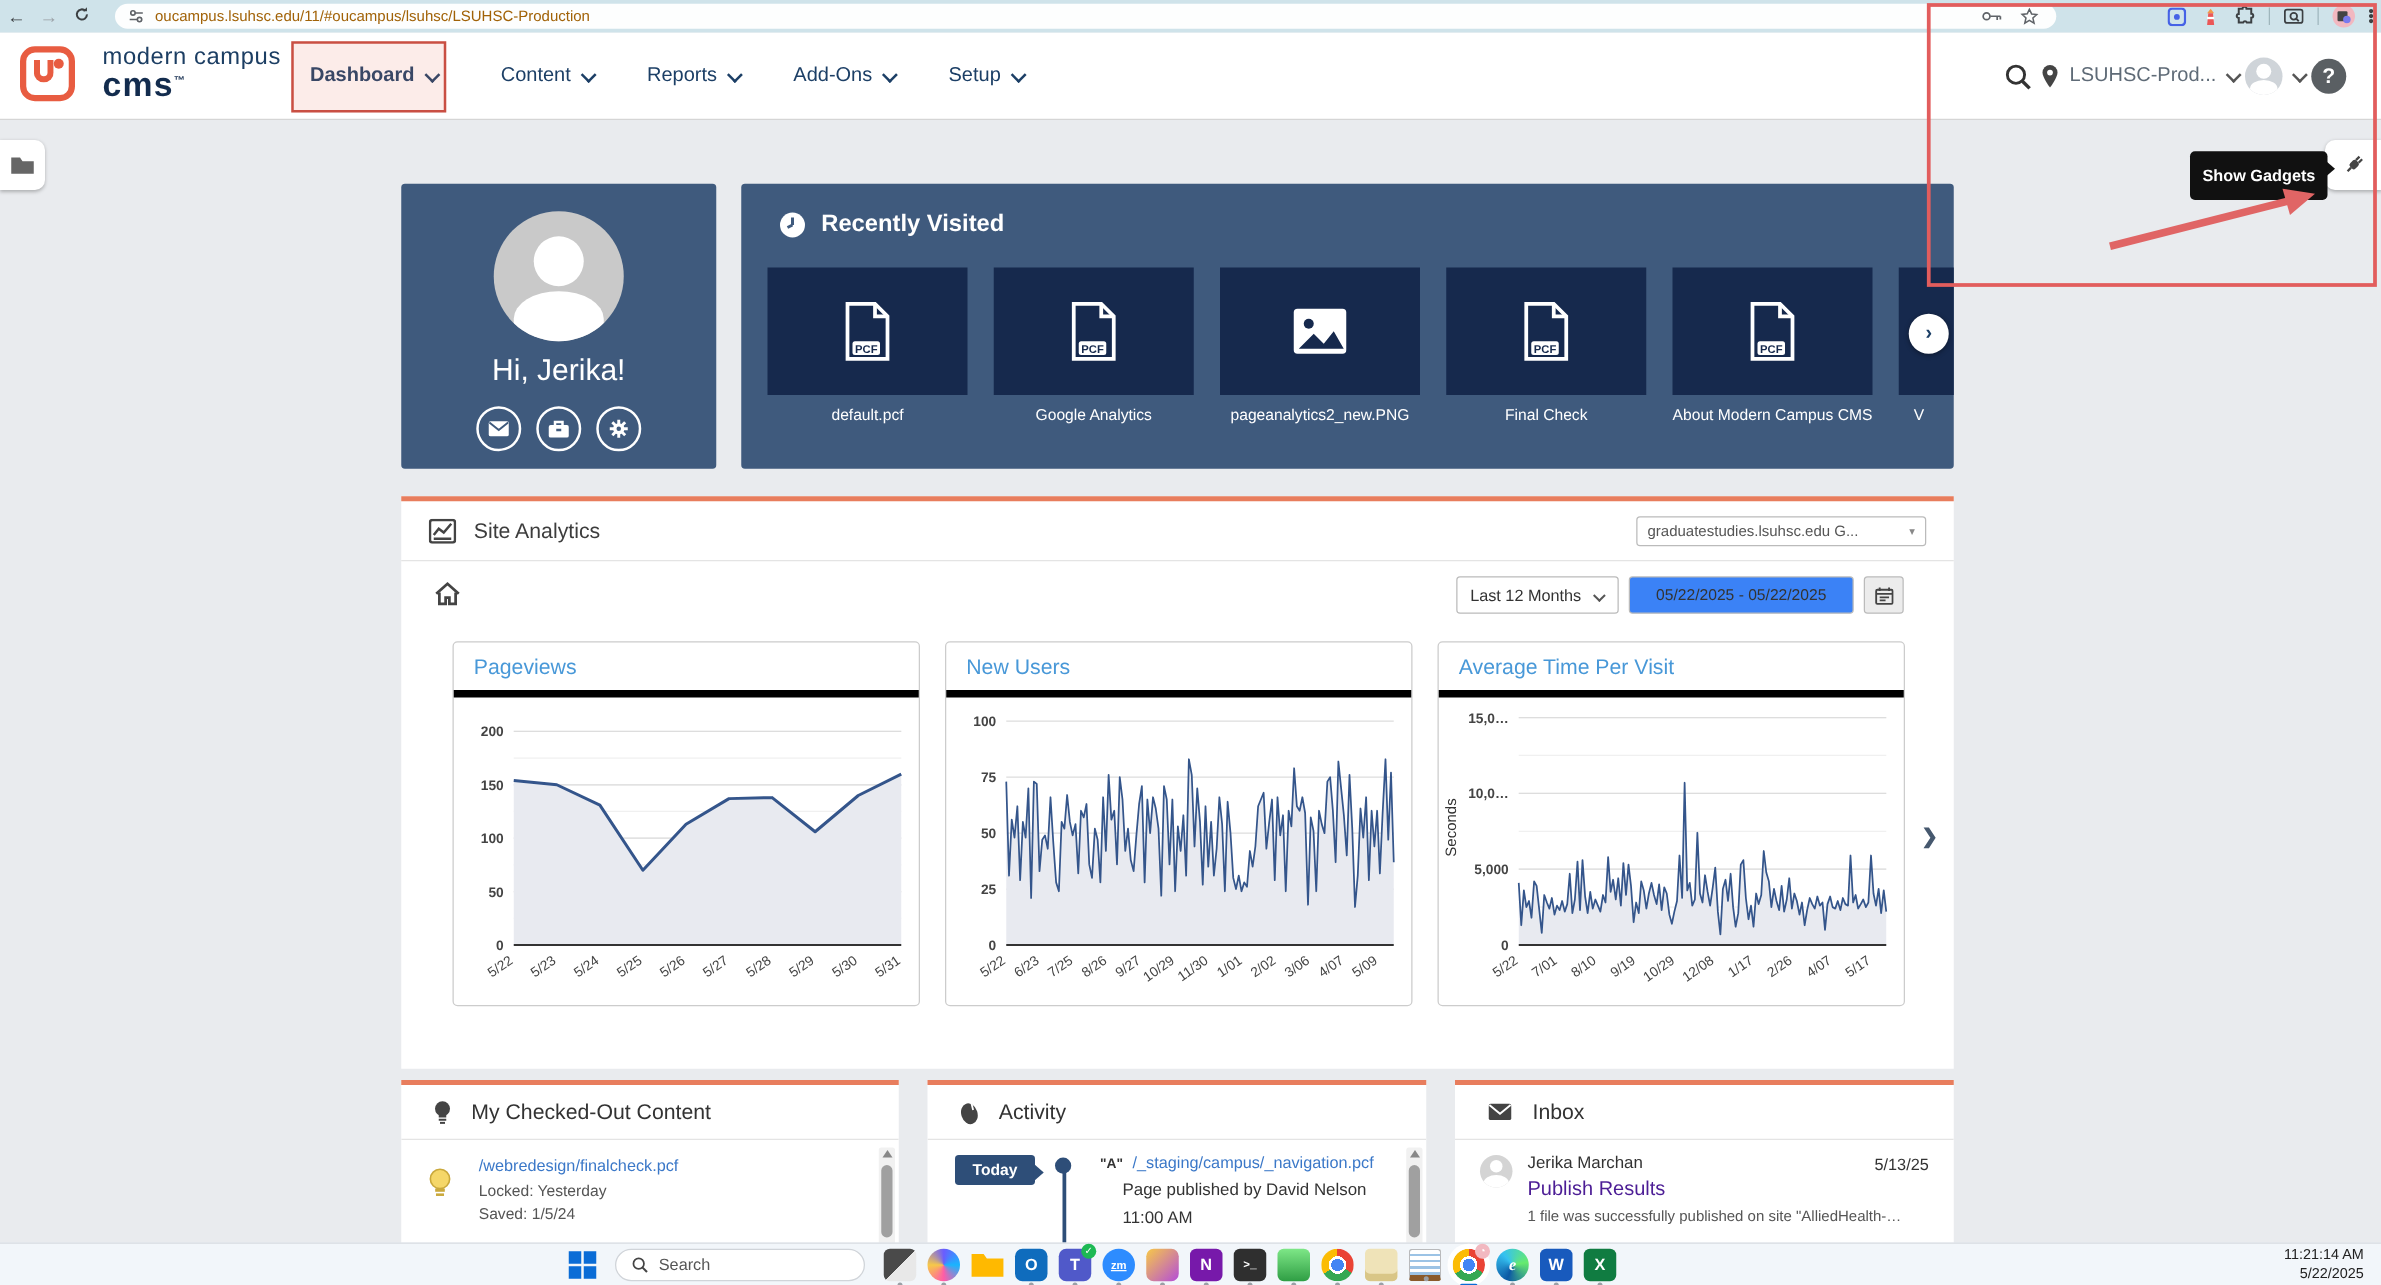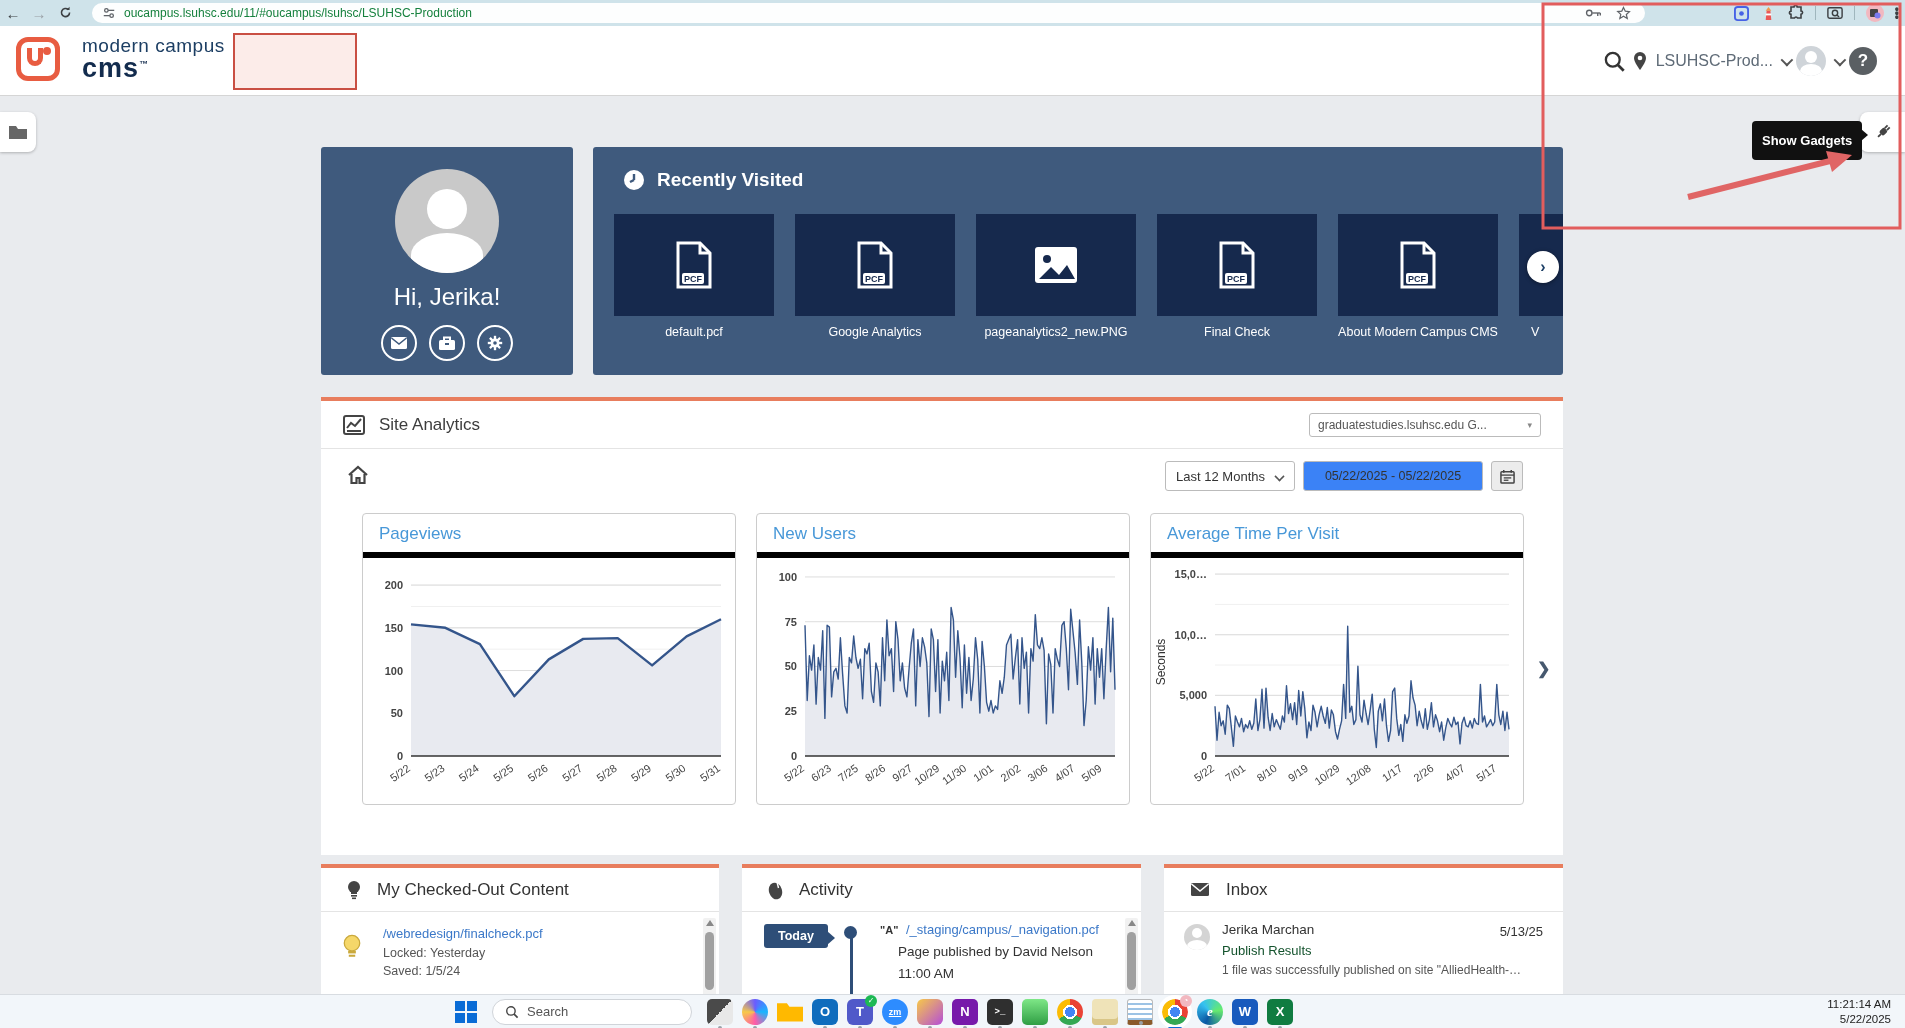--- a/index.html
+++ b/index.html
@@ -4,21 +4,21 @@
 <style>
   * { margin:0; padding:0; box-sizing:border-box; }
   html,body { width:1905px; height:1028px; overflow:hidden; font-family:"Liberation Sans", sans-serif; }
   .screen { position:relative; width:1905px; height:1028px; background:#e9ebee; overflow:hidden; }
 
   
   .browser-bar { position:absolute; top:0; left:0; width:1905px; height:26px; background:#cfe3ea; display:flex; align-items:center; z-index:30; }
   .bnav { width:26px; text-align:center; color:#3c4043; font-size:15px; cursor:pointer; }
   .bnav.dis { color:#9aa0a6; }
   .url-pill { position:absolute; left:92px; top:3px; width:1553px; height:20px; background:#fdfefe; border-radius:10px; display:flex; align-items:center; padding:0 10px; }
-  .url-text { font-size:12px; color:#15803d; margin-left:8px; flex:1; white-space:nowrap; overflow:hidden; }
+  .url-text { font-size:12px; color:#a16207; margin-left:8px; flex:1; white-space:nowrap; overflow:hidden; }
   .pill-right { display:flex; gap:14px; align-items:center; margin-right:4px; }
   .ext-row { position:absolute; right:6px; top:0; height:26px; display:flex; align-items:center; gap:11px; }
   .ext-ic { width:16px; height:16px; display:flex; align-items:center; justify-content:center; font-size:11px; }
   .ext-div { width:1px; height:14px; background:#9fb6bd; }
   .ext-pink { width:18px; height:18px; border-radius:50%; background:#f2b8c0; display:flex; align-items:center; justify-content:center; }
   .dots3 { color:#3c4043; font-weight:bold; font-size:12px; letter-spacing:0; line-height:4px; text-align:center; }
 
   
   .nav { position:absolute; top:26px; left:0; width:1905px; height:70px; background:#fff; border-bottom:1px solid #d5d5d5; z-index:25; }
   .logo { position:absolute; left:16px; top:10px; display:flex; gap:22px; align-items:center;justify-content:center; }
@@ -103,21 +103,21 @@
   .timeline-dot { position:absolute; left:102px; top:14px; width:13px; height:13px; border-radius:50%; background:#2e4e78; }
   .act-lines { position:absolute; left:138px; top:10px; font-size:13px; }
   .act-type { color:#333; font-size:11px; font-weight:bold; margin-right:4px; }
   .act-meta { color:#333; font-size:13.5px; margin-top:7px; padding-left:18px; }
   .inbox-row { position:absolute; left:20px; top:10px; right:20px; }
   .in-avatar { position:absolute; left:0; top:2px; width:26px; height:26px; border-radius:50%; background:#d4d4d4; overflow:hidden; }
   .in-avatar .hd { position:absolute; left:8px; top:4px; width:10px; height:10px; background:#fff; border-radius:50%; }
   .in-avatar .bd { position:absolute; left:3px; top:16px; width:20px; height:12px; background:#fff; border-radius:50% 50% 0 0; }
   .in-name { margin-left:38px; font-size:13.5px; color:#333; }
   .in-date { position:absolute; right:0; top:2px; font-size:13px; color:#333; }
-  .in-subj { margin-left:38px; margin-top:6px; font-size:13px; color:#14532d; }
+  .in-subj { margin-left:38px; margin-top:6px; font-size:16px; color:#4c1d95; }
   .in-prev { margin-left:38px; margin-top:5px; font-size:12px; color:#555; white-space:nowrap; overflow:hidden; }
 
   
   .annot-box-dash { position:absolute; left:233px; top:33px; width:124px; height:57px; border:2px solid #c94f43; background:rgba(236,121,96,.14); z-index:26; pointer-events:none; }
   .annot-svg { position:absolute; left:0; top:0; width:1905px; height:1028px; z-index:40; pointer-events:none; }
 
   
   .taskbar { position:absolute; left:0; bottom:0; width:1905px; height:34px; background:#f2f6fa; border-top:1px solid #d8dce1; z-index:50; display:flex; align-items:center; }
   .tb-center { display:flex; align-items:center; gap:9px; margin-left:455px; }
   .win-logo { width:22px; height:22px; display:grid; grid-template-columns:10px 10px; grid-template-rows:10px 10px; gap:2px; cursor:pointer; }
@@ -227,20 +227,42 @@
     <div class="logo">
       <div class="logo-mark">
           <span class="u"></span>
           <span class="dot"></span>
         </div>
       <div class="logo-text">
         <div class="logo-top">modern campus</div>
         <div class="logo-bottom"><span>cms</span><span class="logo-tm">™</span></div>
       </div>
     </div>
+    <div class="menu">
+      <div class="menu-item first">
+          <span>Dashboard</span>
+          <span class="chev"></span>
+        </div>
+      <div class="menu-item">
+          <span>Content</span>
+          <span class="chev"></span>
+        </div>
+      <div class="menu-item">
+          <span>Reports</span>
+          <span class="chev"></span>
+        </div>
+      <div class="menu-item">
+          <span>Add-Ons</span>
+          <span class="chev"></span>
+        </div>
+      <div class="menu-item">
+          <span>Setup</span>
+          <span class="chev"></span>
+        </div>
+    </div>
     <div class="nav-right">
       <svg width="23" height="23" viewBox="0 0 20 20">
           <circle cx="8.5" cy="8.5" r="6" fill="none" stroke="#333" stroke-width="2"></circle>
           <line x1="13" y1="13" x2="18" y2="18" stroke="#333" stroke-width="2.4"></line>
         </svg>
       <div class="site-sel">
         <svg width="16" height="20" viewBox="0 0 16 20">
             <path d="M8 1a6 6 0 0 0-6 6c0 4.2 6 12 6 12s6-7.8 6-12a6 6 0 0 0-6-6z" fill="#444"></path>
             <circle cx="8" cy="7" r="2.3" fill="#fff"></circle>
           </svg>

